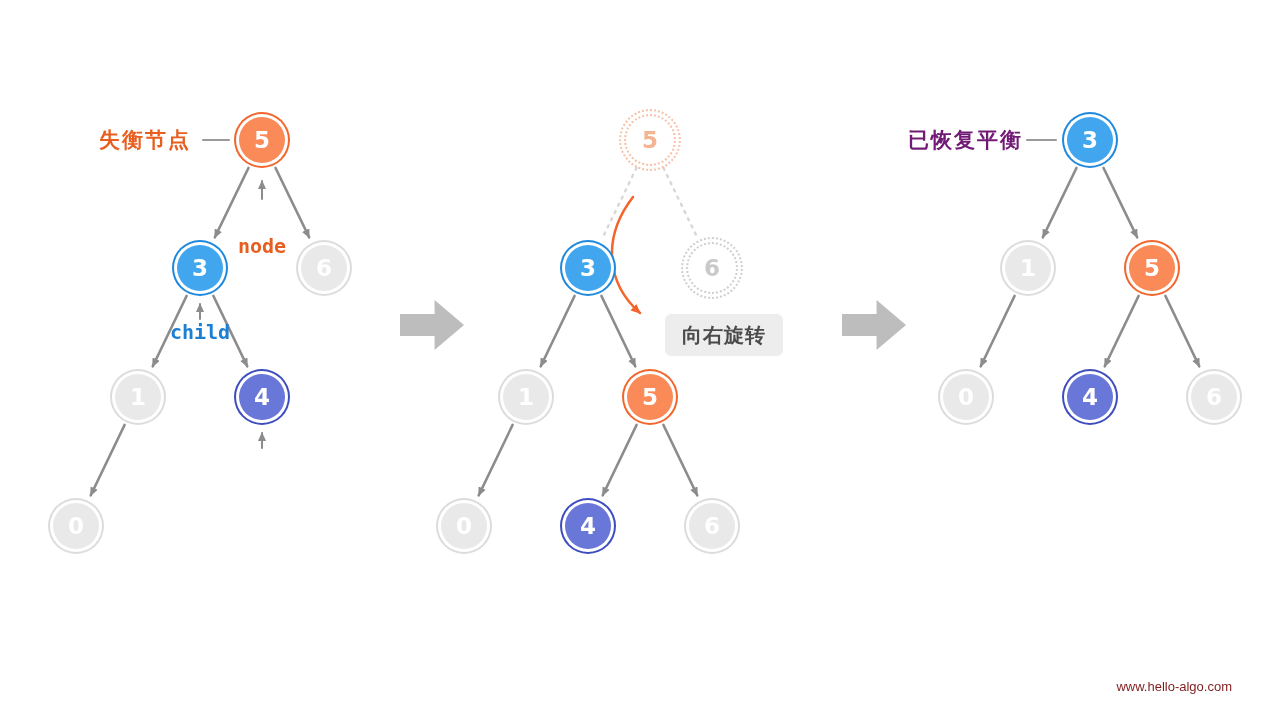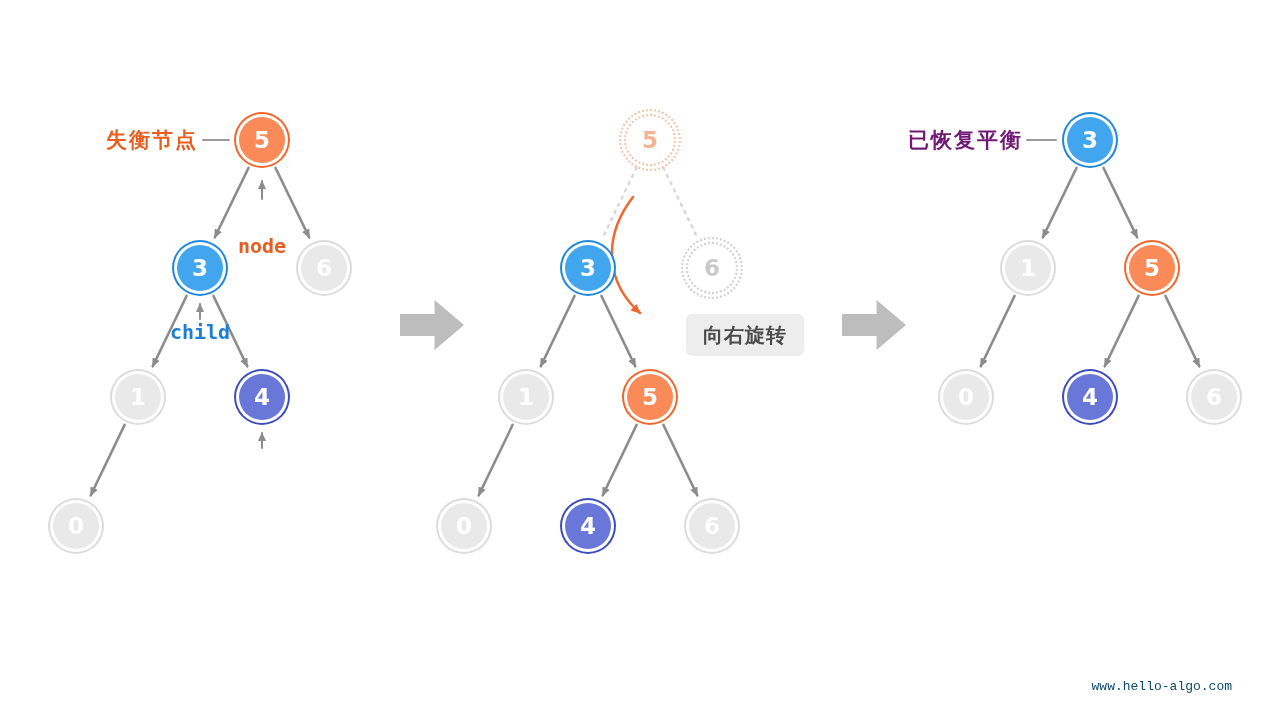--- a/index.html
+++ b/index.html
@@ -33,45 +33,45 @@
     font-size:23px; font-weight:bold; background:#ffffff; z-index:2;
     border:2px dotted; outline:2px dotted; outline-offset:3px;
   }
   .ghost.orange { border-color:#F6C2A8; outline-color:#F6C2A8; color:#F4B391; }
   .ghost.gray   { border-color:#CFCFCF; outline-color:#CFCFCF; color:#C9C9C9; }
 
   
   .lbl { position:absolute; font-weight:bold; z-index:3; line-height:1.2; }
   .lbl.cjk  { font-size:21px; letter-spacing:2px; }
   .lbl.mono { font-family:"DejaVu Sans Mono", monospace; font-size:20px; text-align:center; }
-  .lbl-unbalanced { left:92px;  top:128px; width:106px; text-align:right; color:#E85E1E; }
+  .lbl-unbalanced { left:92px;  top:128px; width:106px; text-align:center; color:#E85E1E; }
   .lbl-node       { left:212px; top:192px; width:100px; color:#E85E1E;margin-top:42px; }
   .lbl-child      { left:150px; top:320px; width:100px; color:#1B7FD4; }
   .lbl-grandchild { left:182px; top:449px; width:160px; color:#3240AE; }
   .lbl-balanced   { left:903px; top:128px; width:120px; text-align:right; color:#701a75; }
 
   
   .badge {
     position:absolute; left:665px; top:314px; width:118px; height:42px;
     background:#EDEDED; border-radius:6px; color:#4B4B4B;
     font-weight:bold; font-size:20px; letter-spacing:1px;
-    display:flex; align-items:center; justify-content:center; z-index:3;margin-left:21px;
+    display:flex; align-items:center; justify-content:center; z-index:3;
   }
 
   
   .big-arrow {
     position:absolute; width:64px; height:50px; background:#BDBDBD; z-index:2;
     clip-path:polygon(0 28%, 54% 28%, 54% 0, 100% 50%, 54% 100%, 54% 72%, 0 72%);
   }
   .big-arrow.a1 { left:400px; top:300px; }
   .big-arrow.a2 { left:842px; top:300px; }
 
   .footer {
     position:absolute; right:48px; top:679px; z-index:3;
-    font-family:Liberation Mono, monospace; font-size:13px; color:#0c4a6e;
+    font-family:Liberation Sans, sans-serif; font-size:13px; color:#7f1d1d;
   }
 </style>
 </head>
 <body>
 
 <div class="stage">
 
   <svg class="edges" width="1280" height="720" viewBox="0 0 1280 720">
     <defs>
       <marker id="arrow-gray" viewBox="0 0 10 8" refX="8" refY="4" markerWidth="10" markerHeight="8" markerUnits="userSpaceOnUse" orient="auto">

